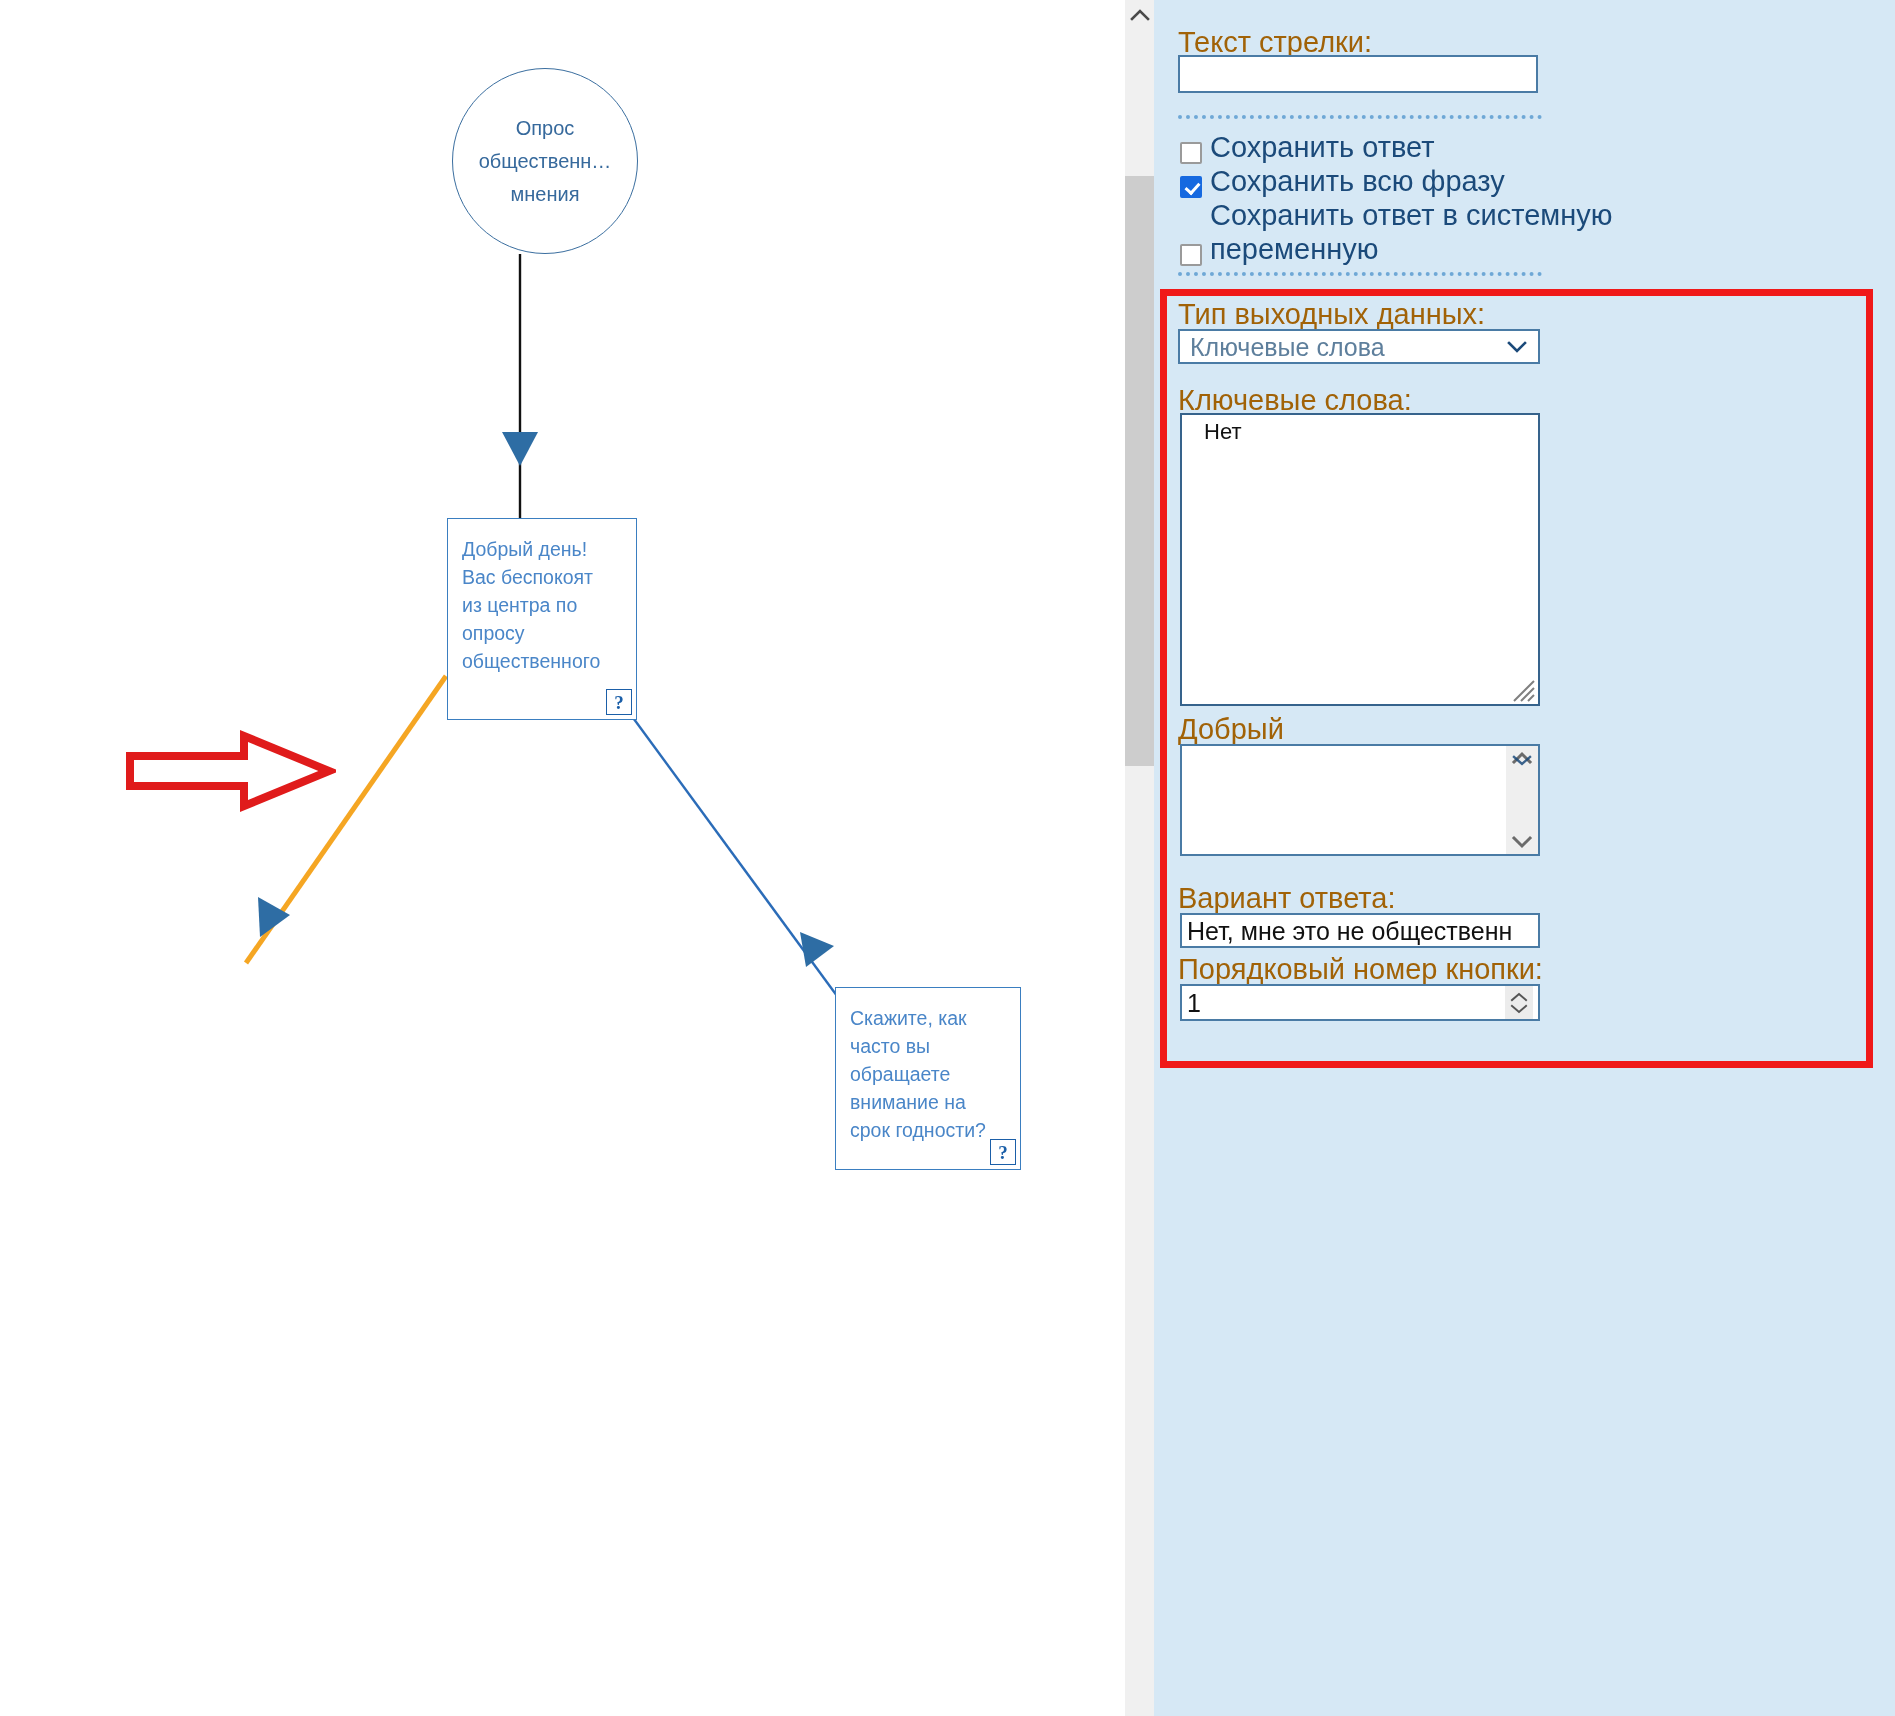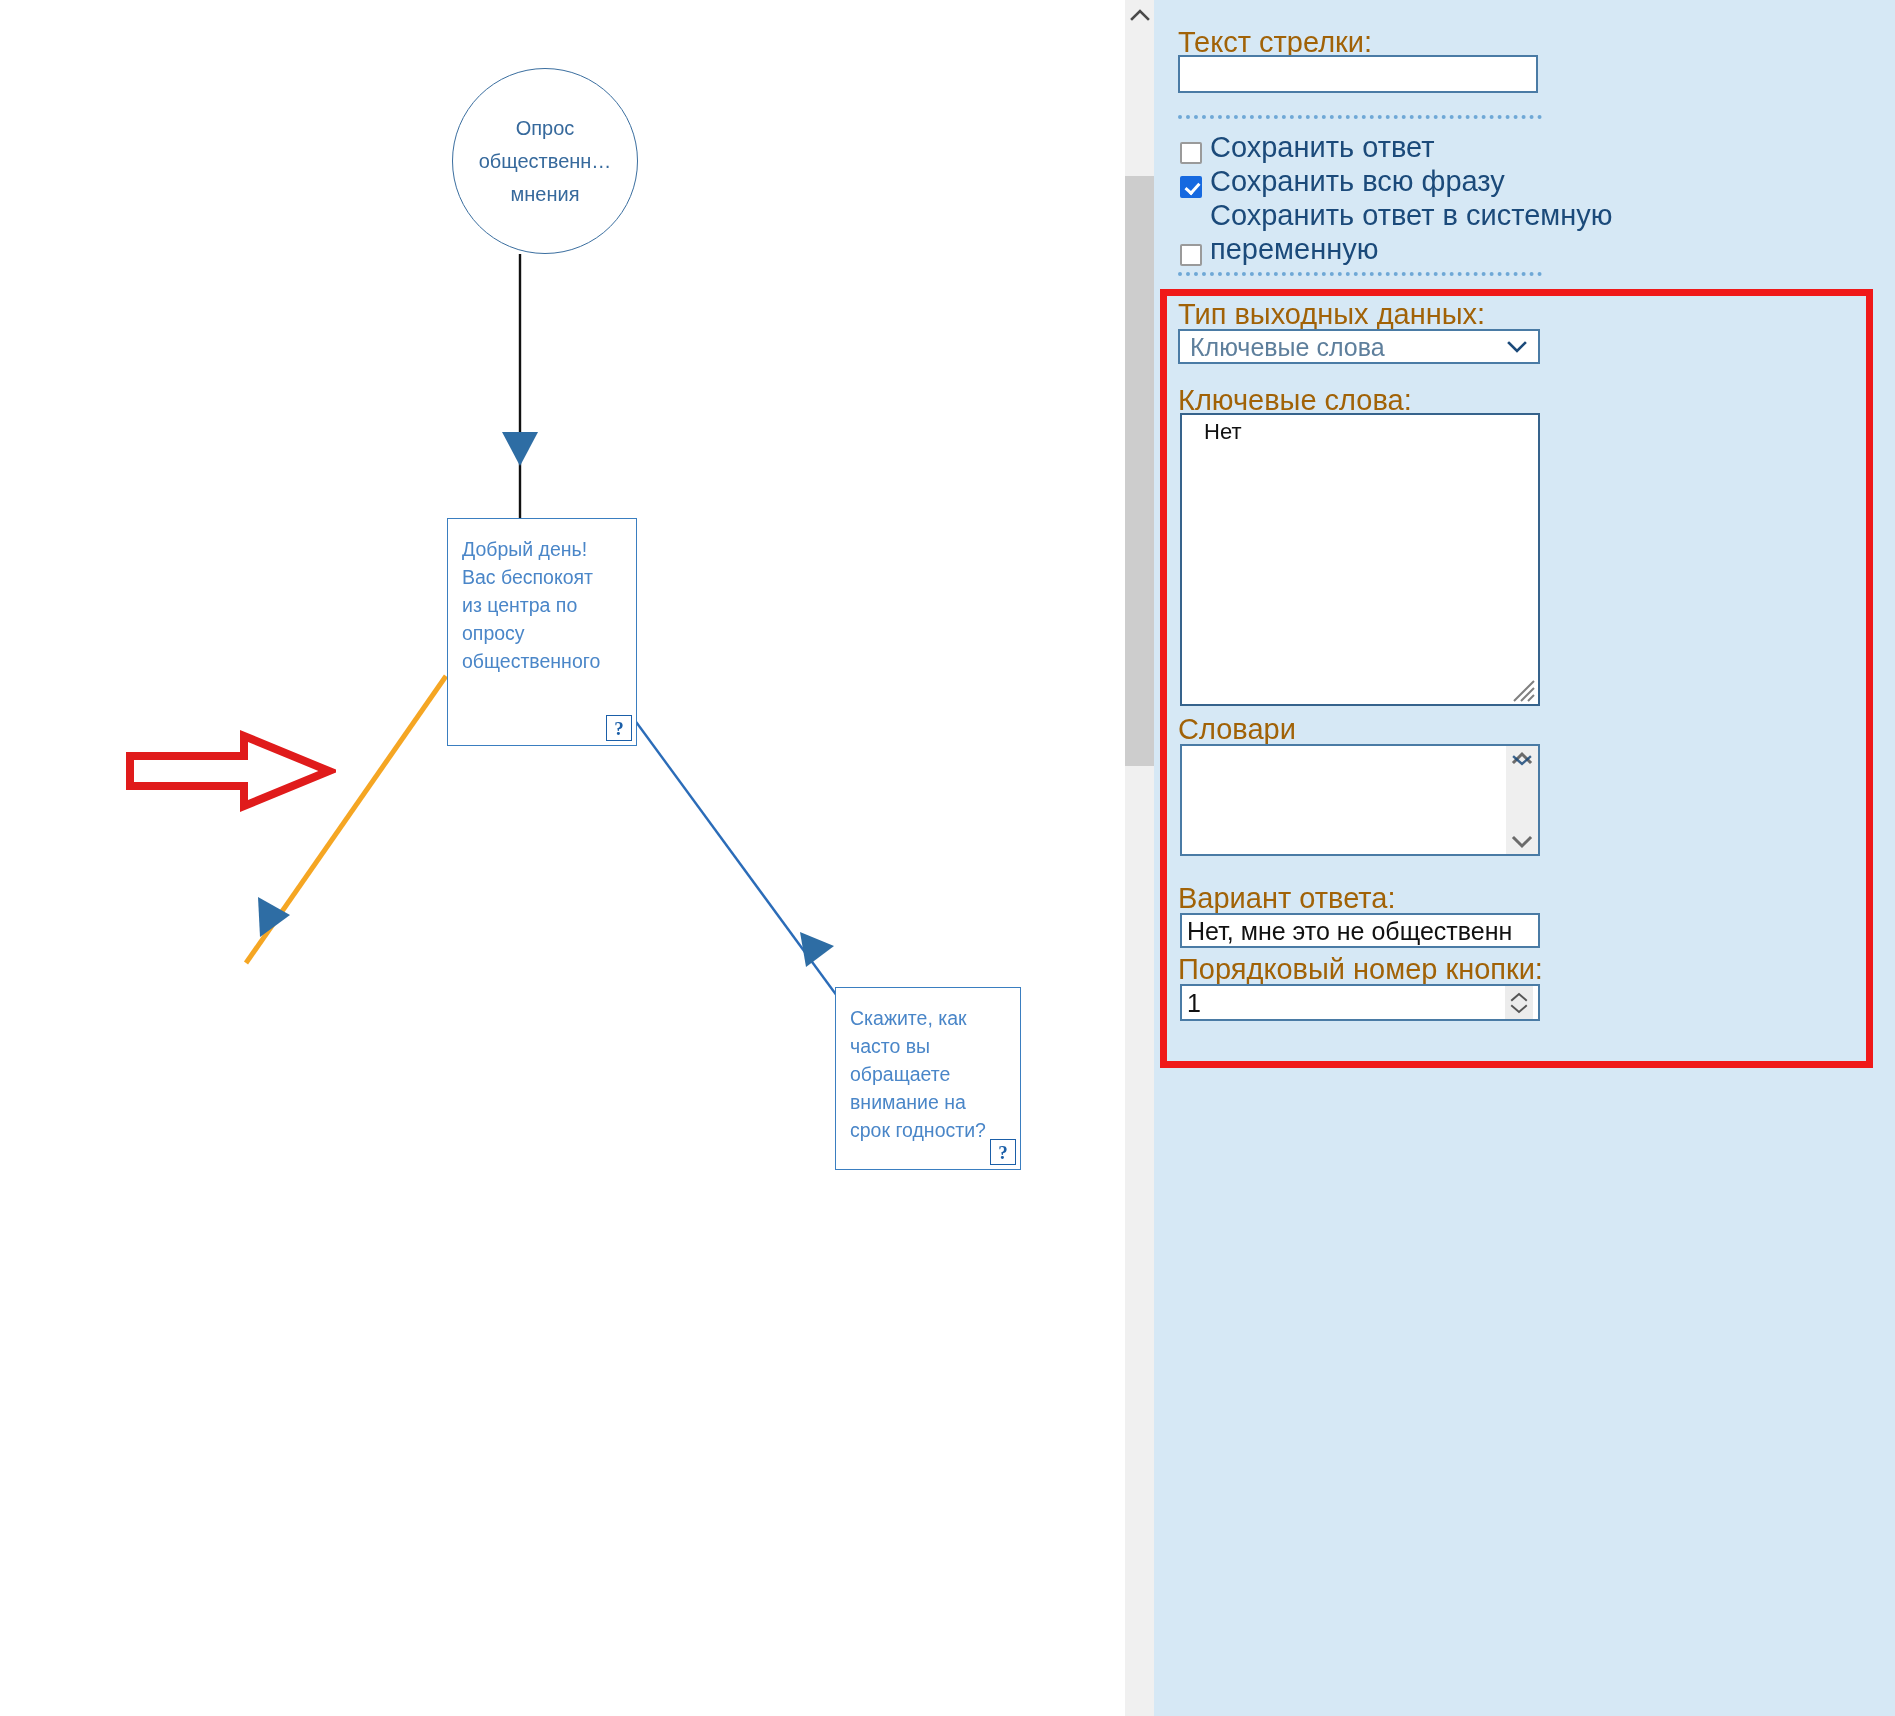--- a/index.html
+++ b/index.html
@@ -58,21 +58,21 @@
     border: 1.6px solid #1b5fa8;
     background: #ffffff;
     color: #1b5fa8;
     font-size: 19px;
     font-weight: bold;
     font-family: "Liberation Serif", serif;
     display: flex; align-items: center; justify-content: center;
     line-height: 1;
   }
 
-  #node-greeting { left: 419px; top: 518px; width: 190px; height: 228px; }
+  #node-greeting { left: 419px; top: 518px; width: 190px; height: 202px; }
   #node-sorry    { left: 95px;  top: 961px; width: 188px; height: 181px; }
   #node-question { left: 807px; top: 987px; width: 186px; height: 183px; }
 
   
   #canvas-scrollbar {
     position: absolute;
     left: 1124px; top: 0;
     width: 30px; height: 1716px;
     background: #f0f0f0;
     border-left: 1px solid #fff;
@@ -347,21 +347,21 @@
       </svg>
     </span>
   </div>
 
   <div class="field-label" id="keywords-label">Ключевые слова:</div>
   <div id="keywords-area">Нет</div>
   <svg id="keywords-resize" viewBox="0 0 26 26">
     <path d="M24,4 L4,24 M24,11 L11,24 M24,18 L18,24" stroke="#808080" stroke-width="2" fill="none"></path>
   </svg>
 
-  <div class="field-label" id="dicts-label">Словари</div>
+  <div class="field-label" id="dicts-label">Добрый</div>
   <div id="dicts-list">
     <div id="dicts-scroll">
       <svg width="22" height="16" viewBox="0 0 22 16">
         <path d="M3,12 L11,4 L19,12" fill="none" stroke="#6b6b6b" stroke-width="3" stroke-linecap="square"></path>
         <path d="M3,7 L11,14 L19,7" fill="none" stroke="#1b4a7a" stroke-width="2.4" stroke-linecap="square" opacity="0.85"></path>
       </svg>
       <svg width="22" height="16" viewBox="0 0 22 16">
         <path d="M3,4 L11,12 L19,4" fill="none" stroke="#6b6b6b" stroke-width="3" stroke-linecap="square"></path>
       </svg>
     </div>

